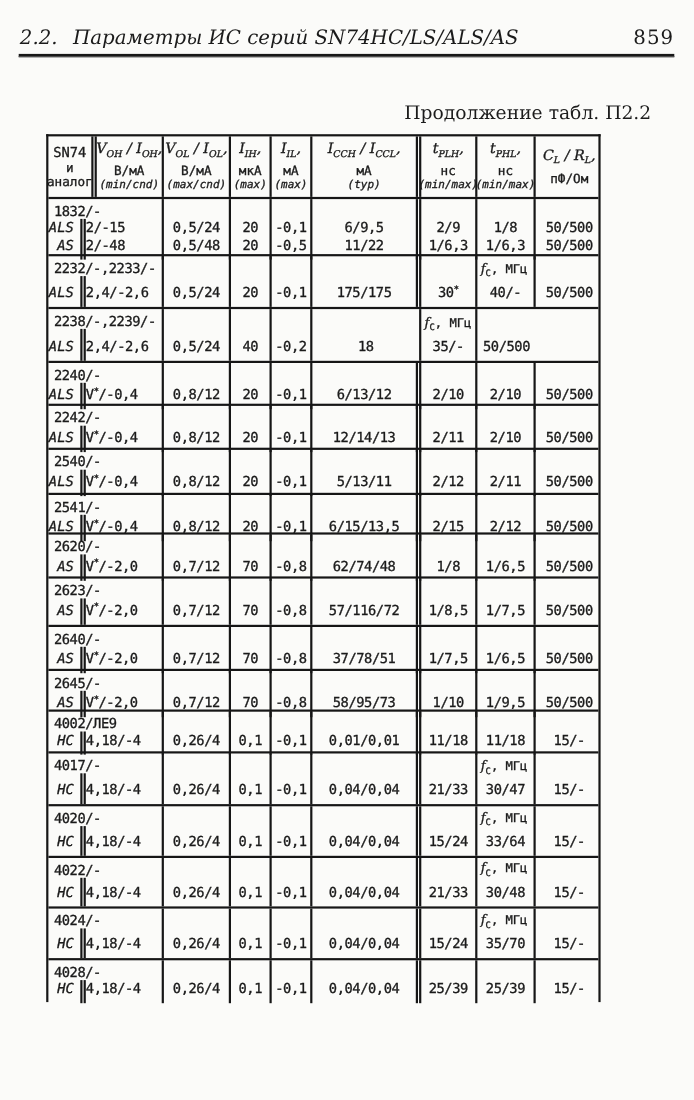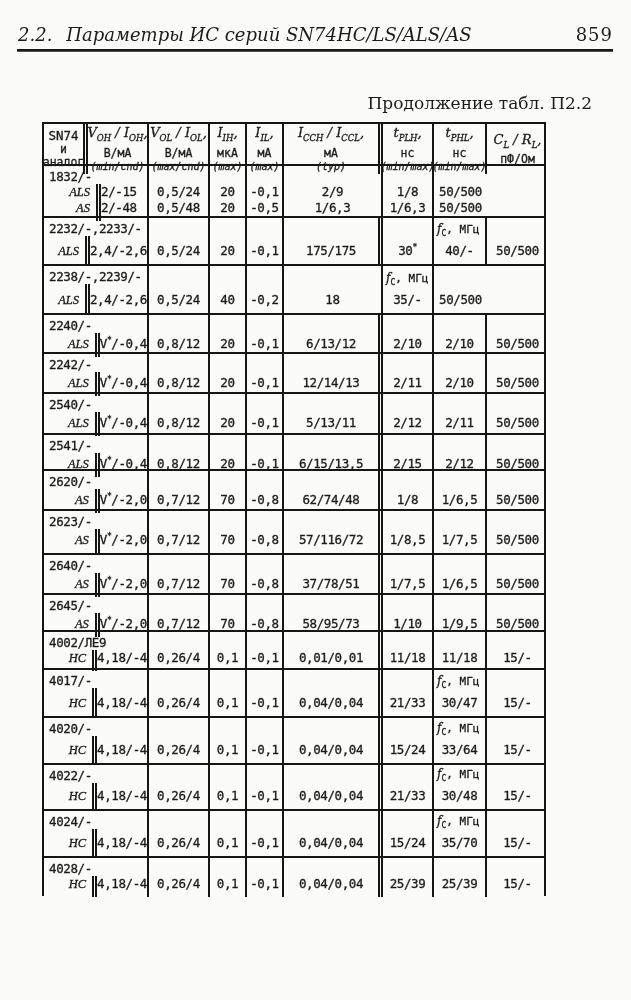--- a/index.html
+++ b/index.html
@@ -24,21 +24,21 @@
     font-family:"DejaVu Serif", serif; font-size:17px;
   }
   
   #tbl {
     position:absolute; left:42px; top:122px; width:504px;
     border:2px solid #161616; border-bottom:none;
     -webkit-text-stroke:0.3px #1b1b1b;
   }
   
   #thead {
-    display:grid; height:42px;
+    display:grid; height:57px;
     grid-template-columns:44px 61px 61px 37px 37px 99px 51px 53px 61px;
     border-bottom:2px solid #161616;
   }
   .hcell {
     border-right:2px solid #161616;
     display:flex; flex-direction:column; justify-content:center; align-items:center;
     text-align:center; overflow:visible; padding:1px 0;
   }
   .hcell.dblr { border-right:5px double #161616; }
   .hcell.lastc { border-right:none; }
@@ -63,22 +63,22 @@
   }
   .cell.dblr { border-right:5px double #161616; }
   .cell.lastc { border-right:none; }
   .val { font-size:12.5px; line-height:16px; letter-spacing:-0.4px; white-space:nowrap; }
   .val sup { font-size:8px; vertical-align:super; }
   
   .namecell { align-items:stretch; padding:0; }
   .part { font-size:12.5px; line-height:15px; letter-spacing:-0.4px;
     padding:3px 0 0 5px; white-space:nowrap; }
   .nsec { flex:1; display:flex; align-items:stretch; }
-  .famcol { width:52px; display:flex; flex-direction:column; justify-content:flex-end;
-    align-items:flex-end; padding:0 6px 5px 0;font-family:Liberation Serif, serif; }
+  .famcol { width:29px; display:flex; flex-direction:column; justify-content:flex-end;
+    align-items:flex-end; padding:0 6px 5px 0; }
   .fam { font-style:italic; font-size:12.5px; line-height:16px; }
   .dd { width:0; border-left:5px double #161616; }
   .vohcol { flex:1; display:flex; flex-direction:column; justify-content:flex-end;
     align-items:flex-start; padding-bottom:5px; }
   
   .fc { font-size:11px; line-height:13px; white-space:nowrap; margin-bottom:3px;
     align-self:flex-start; padding-left:3px; }
   .fc i { font-family:"DejaVu Serif", serif; font-size:12px; }
   .fc sub { font-size:8px; }
 </style>
@@ -164,20 +164,24 @@
             <div class="val">0,5/48</div>
           </div>
           <div class="cell">
             <div class="val">20</div>
             <div class="val">20</div>
           </div>
           <div class="cell">
             <div class="val">-0,1</div>
             <div class="val">-0,5</div>
           </div>
+          <div class="cell dblr">
+            <div class="val">6/9,5</div>
+            <div class="val">11/22</div>
+          </div>
           <div class="cell">
             <div class="val">2/9</div>
             <div class="val">1/6,3</div>
           </div>
           <div class="cell">
             <div class="val">1/8</div>
             <div class="val">1/6,3</div>
           </div>
           <div class="cell lastc">
             <div class="val">50/500</div>

